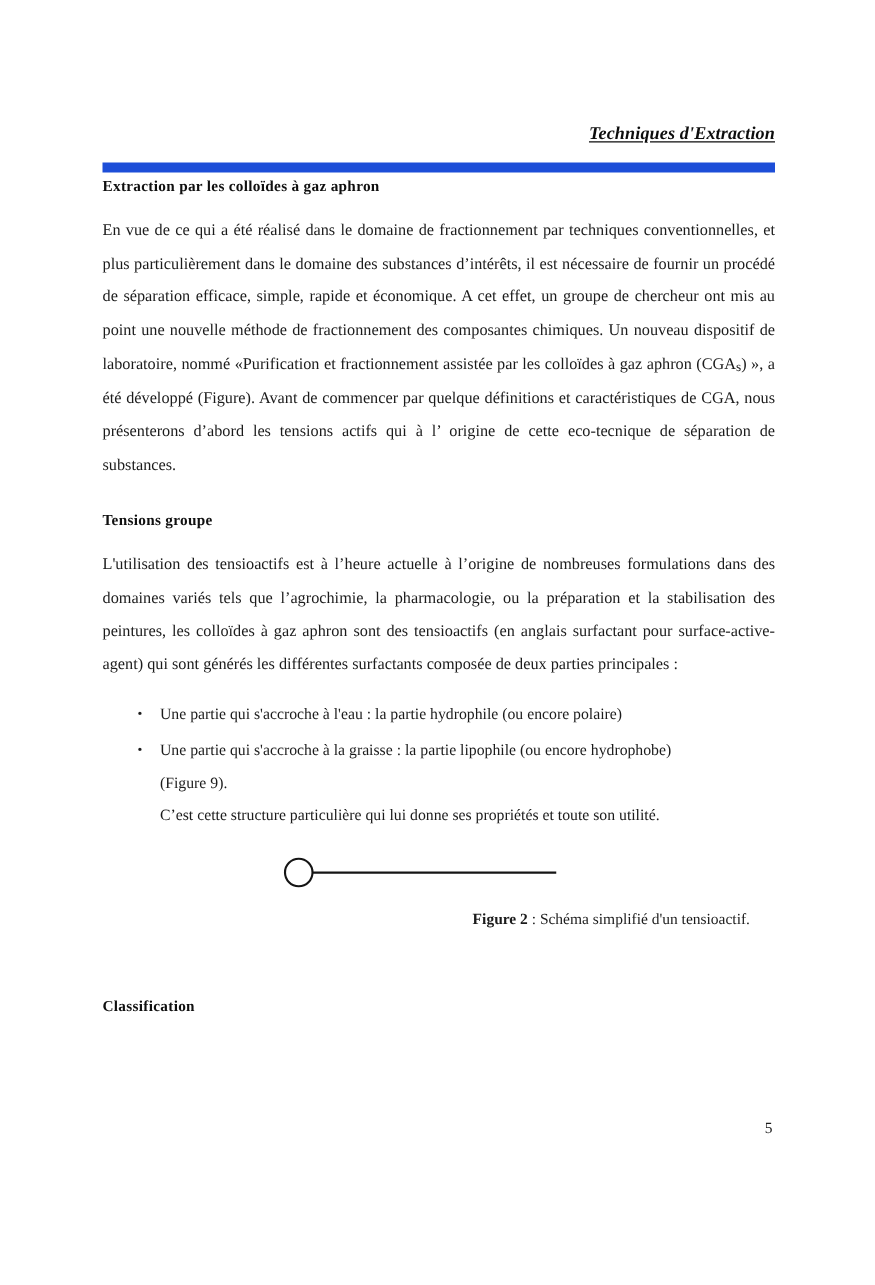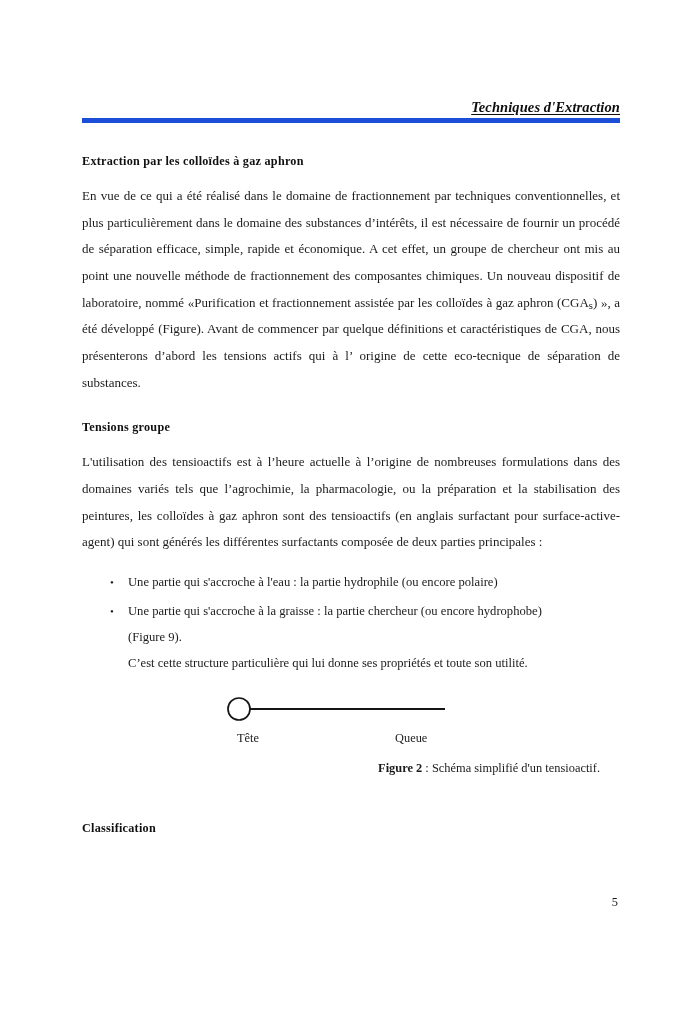--- a/index.html
+++ b/index.html
@@ -23,22 +23,22 @@
     box-sizing: border-box;
   }
 
   
   .running-header {
     position: absolute;
     left: 82px;
     top: 98px;
     width: 538px;
     text-align: right;
-    border-bottom: 5px solid #1d4ed8;
-    padding-bottom: 2px;
+    border-bottom: 8px solid #1d4ed8;
+    padding-bottom: 14px;
   }
   .running-header .header-title {
     font-weight: bold;
     font-style: italic;
     font-size: 14.5px;
     letter-spacing: 0.1px;
     color: #0d0d0d;
     text-decoration: underline;
     text-underline-offset: 2px;
   }
@@ -48,21 +48,21 @@
     position: absolute;
     left: 82px;
     top: 142px;
     width: 538px;
   }
 
   .section-heading {
     font-weight: bold;
     font-size: 12.2px;
     letter-spacing: 0.25px;
-    margin: 12px 0 14px 0;
+    margin: 0 0 14px 0;
     color: #101010;
   }
   .section-heading.spaced-top { margin-top: 24px; }
 
   p.body {
     margin: 0 0 14px 0;
     font-size: 13px;
     line-height: 2.05;
     text-align: justify;
     text-justify: inter-word;
@@ -167,41 +167,37 @@
       <span>L'utilisation des tensioactifs est à l’heure actuelle à l’origine de nombreuses formulations dans des domaines variés tels que l’agrochimie, la pharmacologie, ou la préparation et la stabilisation des peintures, les colloïdes à gaz aphron sont des tensioactifs (en anglais surfactant pour surface-active-agent) qui sont générés les différentes surfactants composée de deux parties principales :</span>
     </p>
 
     <ul class="bullets">
       <li>
         <span class="bullet-marker">•</span>
         <span>Une partie qui s'accroche à l'eau : la </span><b>partie hydrophile</b><span> (ou encore polaire)</span>
       </li>
       <li>
         <span class="bullet-marker">•</span>
-        <span>Une partie qui s'accroche à la graisse : la </span><b>partie chercheur</b><span> (ou encore hydrophobe)</span>
+        <span>Une partie qui s'accroche à la graisse : la </span><b>partie lipophile</b><span> (ou encore hydrophobe)</span>
       </li>
     </ul>
 
     <div class="sub-line continuation">(Figure 9).</div>
 
     <div class="sub-line">C’est cette structure particulière qui lui donne ses propriétés et toute son utilité.</div>
 
     <div class="figure-block">
 
       <div class="surfactant-diagram">
         <svg width="460" height="40" viewBox="0 0 460 40">
           <circle cx="157" cy="18" r="11" fill="#ffffff" stroke="#151515" stroke-width="1.7"></circle>
           <line x1="168" y1="18" x2="363" y2="18" stroke="#151515" stroke-width="1.8"></line>
         </svg>
       </div>
 
-      <div class="figure-labels">
-        <span class="lbl head-label">Tête</span>
-        <span class="lbl tail-label">Queue</span>
-      </div>
 
       <div class="figure-caption">
         <span class="fig-num">Figure 2</span><span> : Schéma simplifié d'un tensioactif.</span>
       </div>
     </div>
 
     <h2 class="section-heading">Classification</h2>
 
 
   </div>

